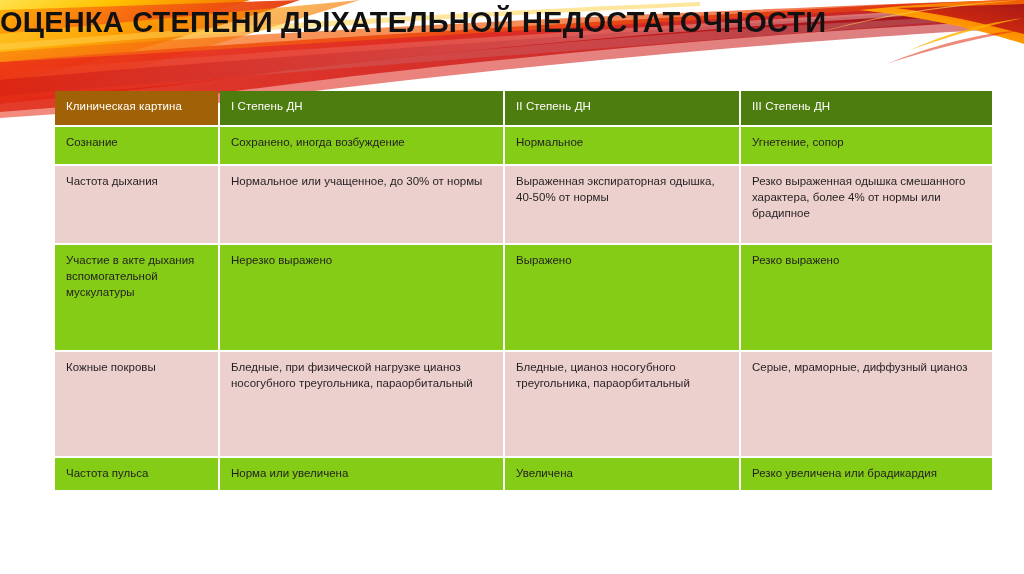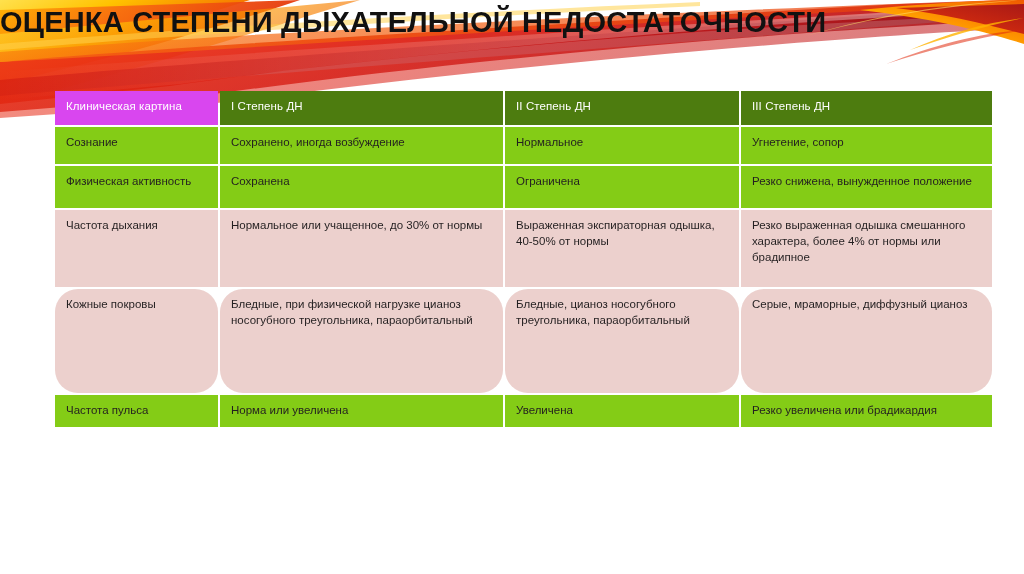--- a/index.html
+++ b/index.html
@@ -72,35 +72,35 @@
     color: #ffffff;
     font-weight: 700;
     font-size: 11.5px;
     text-align: center;
     height: 18px;
     padding-top: 9px;
     padding-bottom: 9px;
     letter-spacing: 0.1px;
   }
   thead th.head-first {
-    background: #d946ef;
+    background: #a16207;
     text-align: center;
   }
 
   tbody tr.row-light td { background: #84cc16; }
   tbody tr.row-dark  td { background: #ecd0cd; }
 
   tbody td.col-label { }
 
   
   tr.r1 td { height: 21px; }
   tr.r2 td { height: 26px; }
   tr.r3 td { height: 61px; }
   tr.r4 td { height: 89px; }
-  tr.r5 td { height: 88px; border-radius: 23px; }
+  tr.r5 td { height: 88px; }
   tr.r6 td { height: 14px; margin-left: 44px; }
 </style>
 </head>
 <body>
 
 <div id="slide-decor">
   <svg width="1024" height="118" viewBox="0 0 1024 118" xmlns="http://www.w3.org/2000/svg">
     <defs>
       <linearGradient id="gYellow" x1="0" y1="0" x2="1" y2="0.6">
         <stop offset="0%" stop-color="#ffe14d"></stop>
@@ -177,32 +177,32 @@
       <th>III Степень ДН</th>
     </tr>
   </thead>
   <tbody>
     <tr class="row-light r1">
       <td class="col-label">Сознание</td>
       <td>Сохранено, иногда возбуждение</td>
       <td>Нормальное</td>
       <td>Угнетение, сопор</td>
     </tr>
-    <tr class="row-light r2">
-      <td class="col-label">Физическая активность</td>
-      <td>Сохранена</td>
-      <td>Ограничена</td>
-      <td>Резко снижена, вынужденное положение</td>
-    </tr>
     <tr class="row-dark r3">
       <td class="col-label">Частота дыхания</td>
       <td>Нормальное или учащенное, до 30% от нормы</td>
       <td>Выраженная экспираторная одышка, 40-50% от нормы</td>
       <td>Резко выраженная одышка смешанного характера, более 4% от нормы или брадипное</td>
     </tr>
+    <tr class="row-light r4">
+      <td class="col-label">Участие в акте дыхания вспомогательной мускулатуры</td>
+      <td>Нерезко выражено</td>
+      <td>Выражено</td>
+      <td>Резко выражено</td>
+    </tr>
     <tr class="row-dark r5">
       <td class="col-label">Кожные покровы</td>
       <td>Бледные, при физической нагрузке цианоз носогубного треугольника, параорбитальный</td>
       <td>Бледные, цианоз носогубного треугольника, параорбитальный</td>
       <td>Серые, мраморные, диффузный цианоз</td>
     </tr>
     <tr class="row-light r6">
       <td class="col-label">Частота пульса</td>
       <td>Норма или увеличена</td>
       <td>Увеличена</td>

